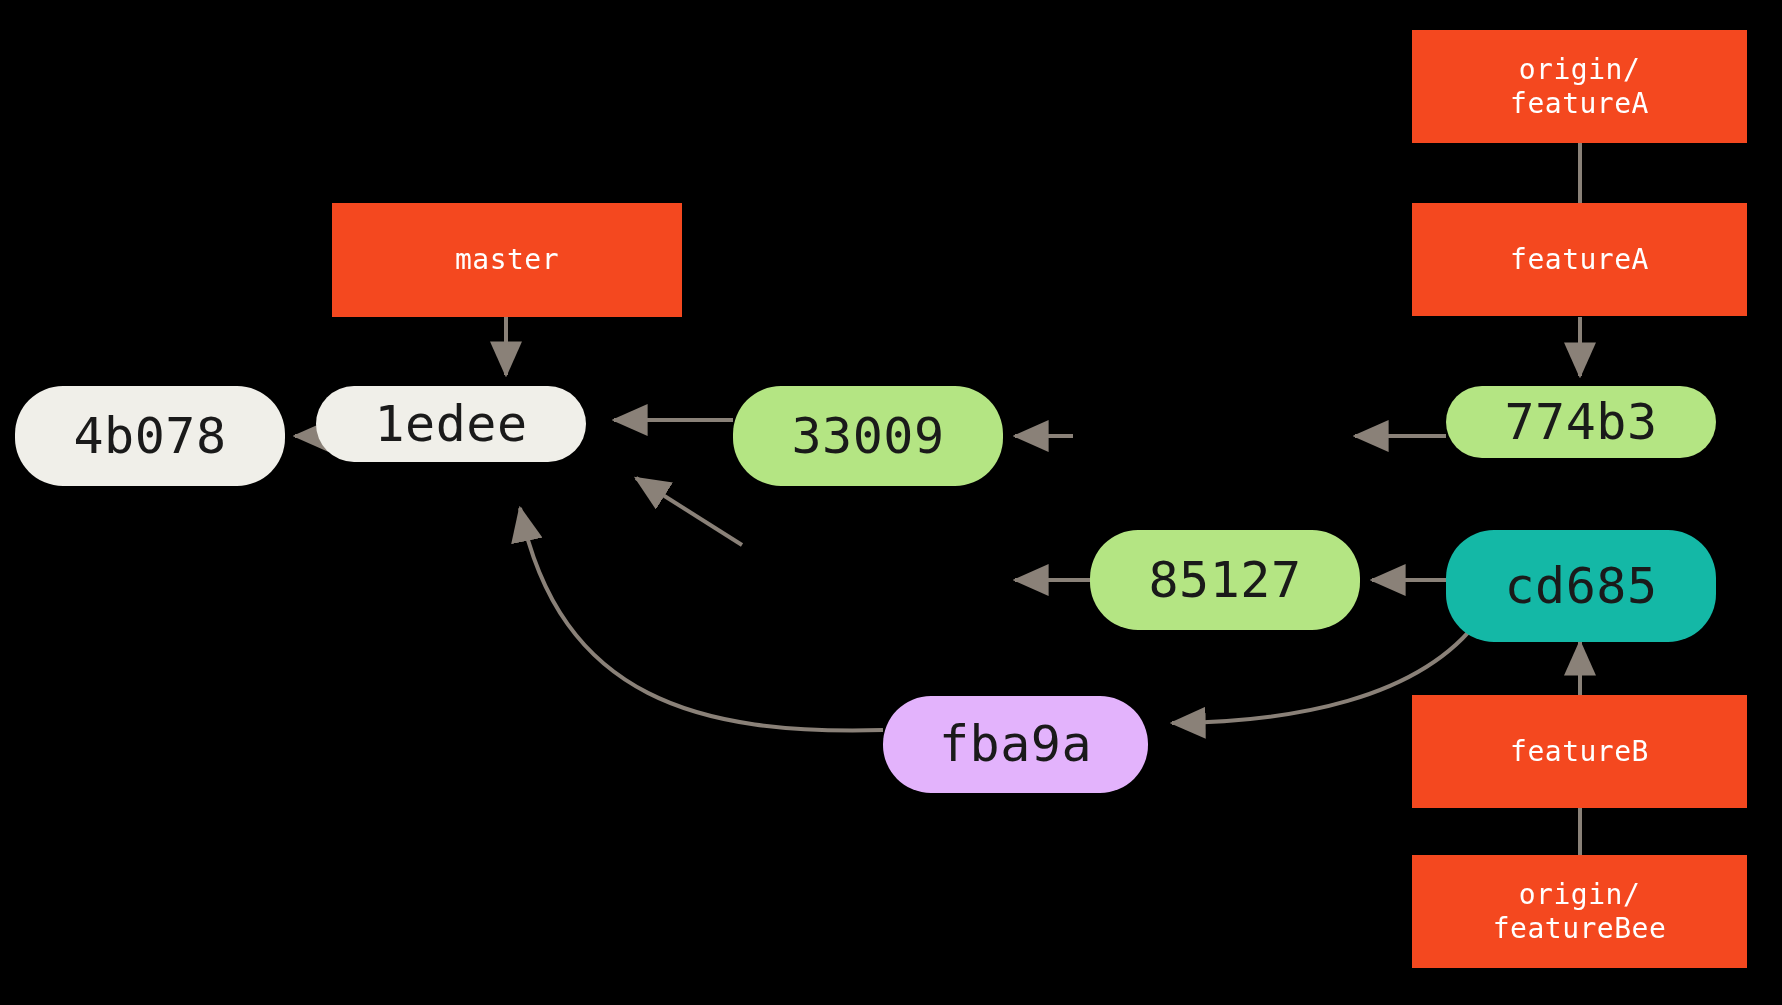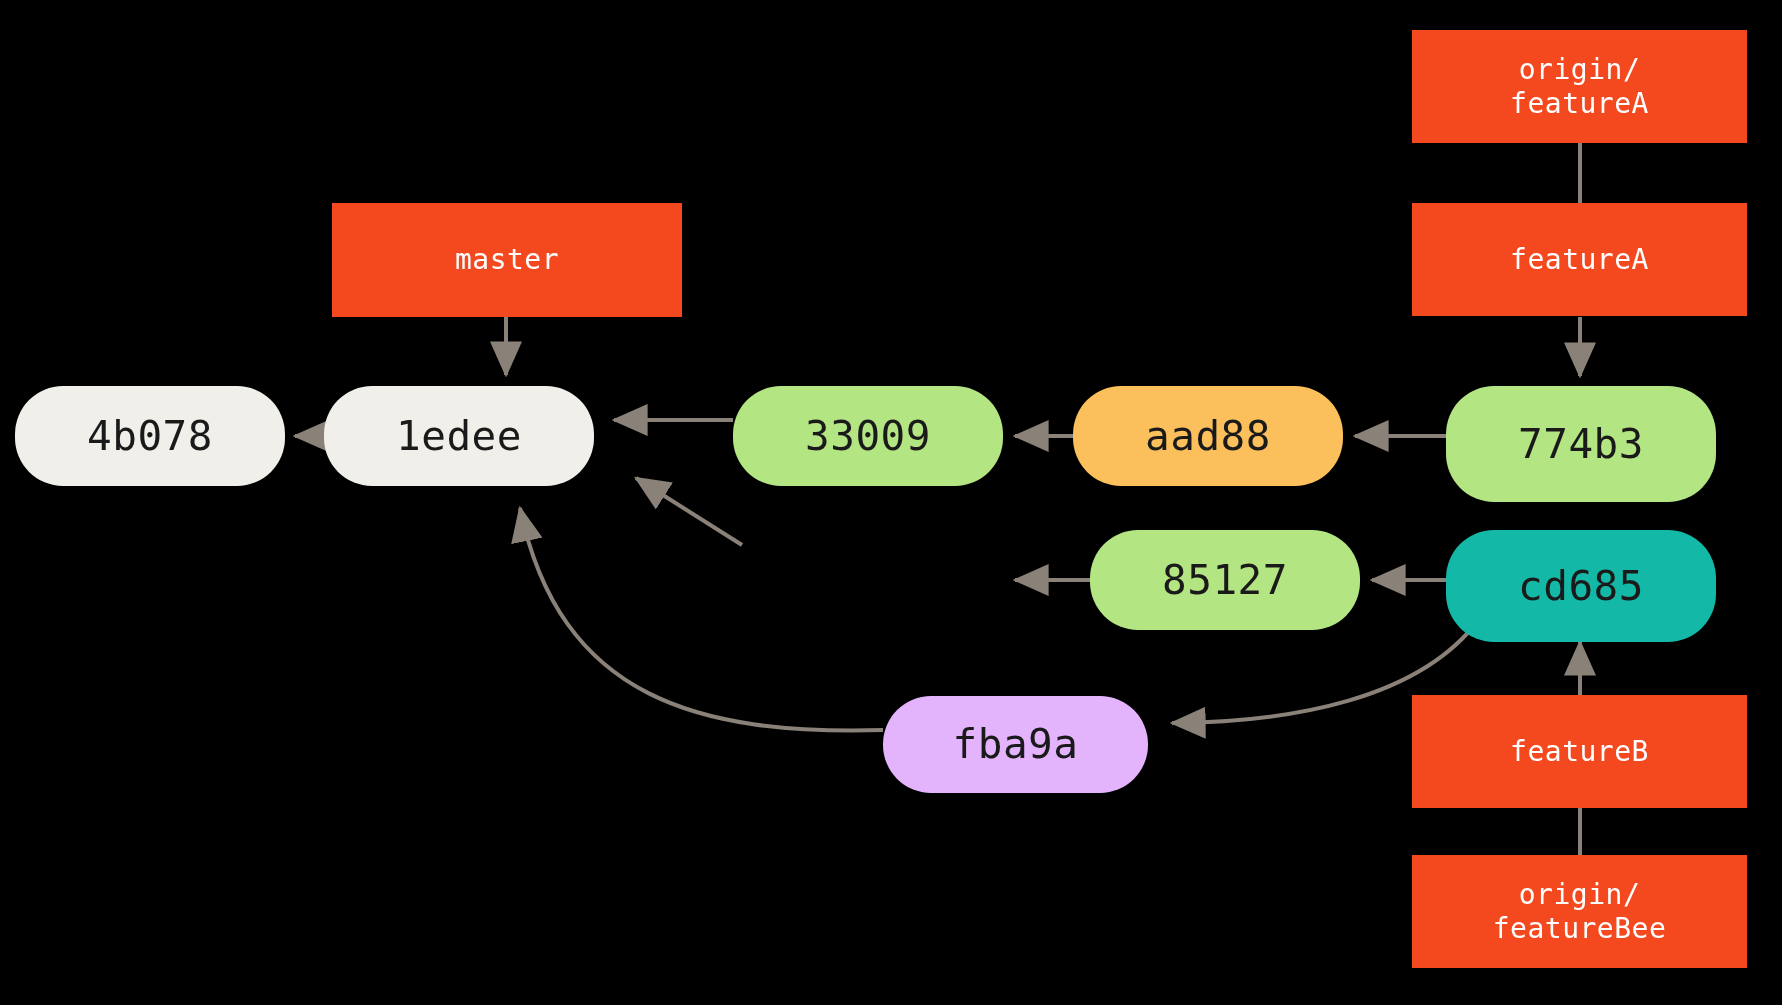--- a/index.html
+++ b/index.html
@@ -29,21 +29,21 @@
     display: flex;
     align-items: center;
     justify-content: center;
     text-align: center;
     line-height: 1.18;
     white-space: pre-line;
   }
   .commit {
     border-radius: 48px;
     color: #1a1a1a;
-    font-size: 41px;
+    font-size: 50px;
     letter-spacing: 0.5px;
   }
   .branch {
     border-radius: 0;
     color: #ffffff;
     font-size: 28px;
     letter-spacing: 0.5px;
   }
 </style>
 </head>
@@ -81,24 +81,23 @@
     <line x1="1580" y1="317" x2="1580" y2="376" stroke="#8a8178" stroke-width="4" marker-end="url(#arrowhead)"></line>
 
     <line x1="1580" y1="143" x2="1580" y2="203" stroke="#8a8178" stroke-width="4"></line>
 
     <line x1="1580" y1="695" x2="1580" y2="642" stroke="#8a8178" stroke-width="4" marker-end="url(#arrowhead)"></line>
 
     <line x1="1580" y1="855" x2="1580" y2="808" stroke="#8a8178" stroke-width="4"></line>
   </svg>
 
   <div class="node commit" style="left: 15px; top: 386px; width: 270px; height: 100px; background: rgb(240, 239, 233);">4b078</div>
-  <div class="node commit" style="left: 324px; top: 386px; width: 270px; height: 100px; background: rgb(240, 239, 233);">1edee</div>
+  <div class="node commit" style="left: 316px; top: 386px; width: 270px; height: 76px; background: rgb(240, 239, 233);">1edee</div>
   <div class="node commit" style="left: 733px; top: 386px; width: 270px; height: 100px; background: rgb(180, 229, 131); text-align: right;">33009</div>
-  <div class="node commit" style="left: 1073px; top: 386px; width: 270px; height: 100px; background: rgb(251, 192, 91);">aad88</div>
-  <div class="node commit" style="left: 1446px; top: 386px; width: 270px; height: 116px; background: rgb(180, 229, 131);">774b3</div>
+  <div class="node commit" style="left: 1446px; top: 386px; width: 270px; height: 72px; background: rgb(180, 229, 131);">774b3</div>
   <div class="node commit" style="left: 1090px; top: 530px; width: 270px; height: 100px; background: rgb(180, 229, 131);">85127</div>
   <div class="node commit" style="left: 1446px; top: 530px; width: 270px; height: 112px; background: #14b8a6;">cd685</div>
   <div class="node commit" style="left: 883px; top: 696px; width: 265px; height: 97px; background: rgb(227, 179, 252);">fba9a</div>
 
   <div class="node branch" style="left: 1412px; top: 30px; width: 335px; height: 113px; background: rgb(244, 72, 31);">origin/
 featureA</div>
   <div class="node branch" style="left: 1412px; top: 203px; width: 335px; height: 113px; background: rgb(244, 72, 31);">featureA</div>
   <div class="node branch" style="left: 1412px; top: 695px; width: 335px; height: 113px; background: rgb(244, 72, 31);">featureB</div>
   <div class="node branch" style="left: 332px; top: 203px; width: 350px; height: 114px; background: rgb(244, 72, 31);">master</div>
   <div class="node branch" style="left: 1412px; top: 855px; width: 335px; height: 113px; background: rgb(244, 72, 31);">origin/

